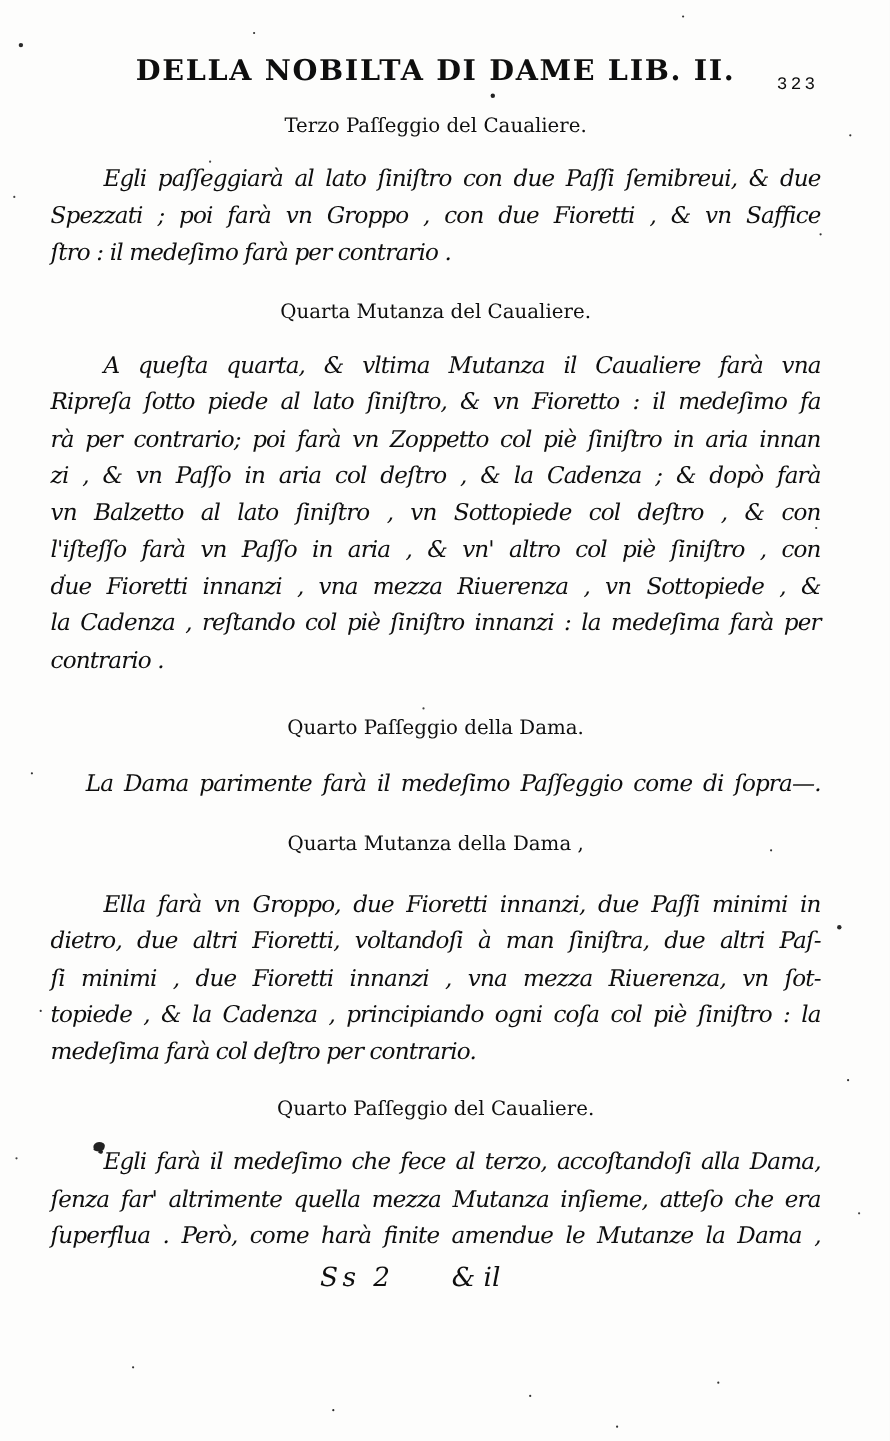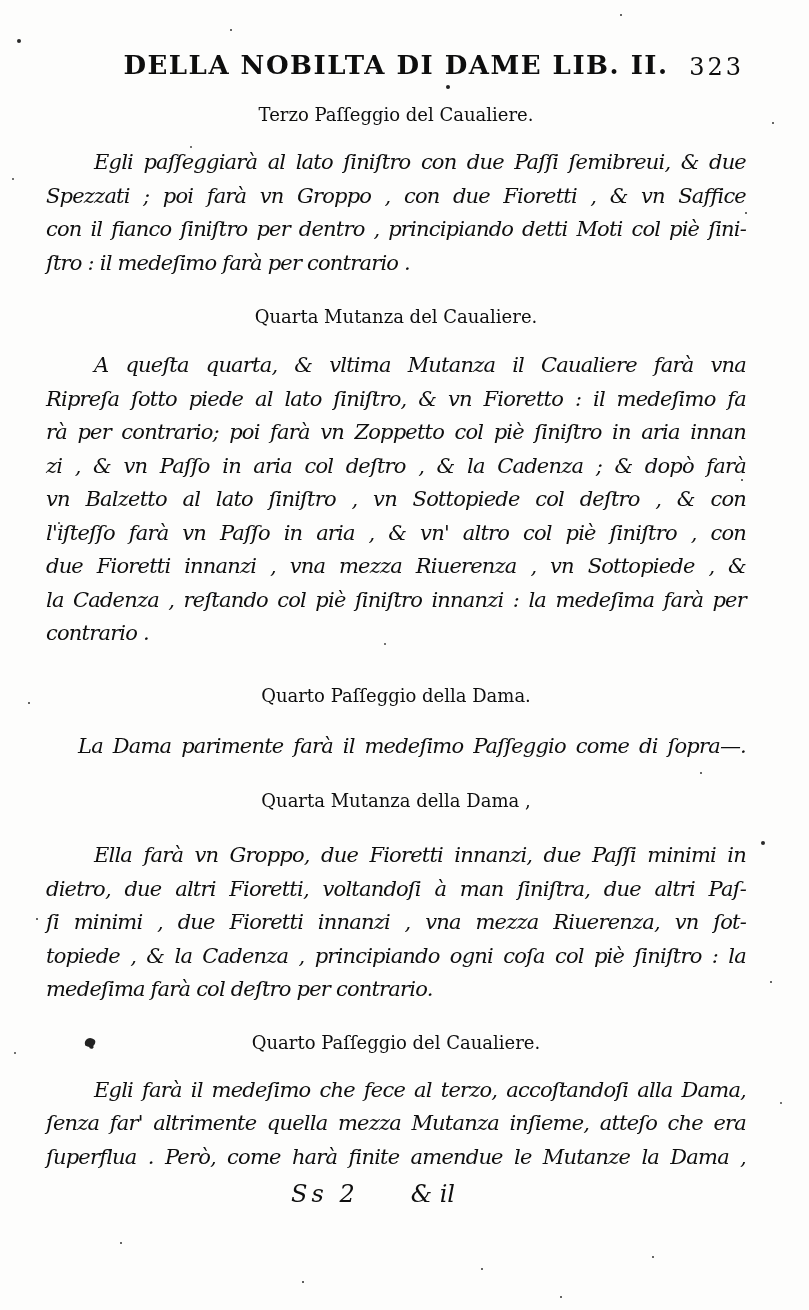--- a/index.html
+++ b/index.html
@@ -6,22 +6,22 @@
   .page{
     width:809px;height:1310px;position:relative;margin:0 auto;
     background:#fdfdfc;overflow:hidden;
     font-family:"DejaVu Serif","Liberation Serif",serif;
     color:#0e0e0e;
   }
   .text-block{position:absolute;left:46px;top:0;width:700px;}
 
   .running-header{position:relative;margin-top:50px;text-align:center;
     font-weight:bold;font-size:26px;line-height:30px;letter-spacing:1.5px;}
-  .page-number{position:absolute;right:2px;top:2px;font-weight:normal;
-    font-size:24px;letter-spacing:3px;}
+  .page-number{position:absolute;right:2px;top:12px;font-weight:normal;
+    font-size:16px;letter-spacing:3px;font-family:Liberation Mono, monospace;}
 
   .section-heading{text-align:center;font-weight:normal;font-size:18px;
     line-height:34px;margin:0;}
   .s0 .section-heading{margin-top:18px;}
   .s1 .section-heading{margin-top:20px;}
   .s2 .section-heading{margin-top:28px;}
   .s3 .section-heading{margin-top:21px;}
   .s4 .section-heading{margin-top:19px;}
 
   .paragraph{margin:0;}
@@ -70,21 +70,20 @@
     <div class="running-header">
       <span>DELLA NOBILTA DI DAME LIB. II.</span>
       <span class="page-number">323</span>
     </div>
 
     <section class="s0">
       <h2 class="section-heading">Terzo Paſſeggio del Caualiere.</h2>
       <div class="paragraph">
         <div class="bl indent">Egli paſſeggiarà al lato ſiniſtro con due Paſſi ſemibreui, &amp; due</div>
         <div class="bl">Spezzati ; poi farà vn Groppo , con due Fioretti , &amp; vn Saffice</div>
-        <div class="bl">con il fianco ſiniſtro per dentro , principiando detti Moti col piè ſini-</div>
         <div class="bl last">ſtro : il medeſimo farà per contrario .</div>
       </div>
     </section>
 
     <section class="s1">
       <h2 class="section-heading">Quarta Mutanza del Caualiere.</h2>
       <div class="paragraph">
         <div class="bl indent">A queſta quarta, &amp; vltima Mutanza il Caualiere farà vna</div>
         <div class="bl">Ripreſa ſotto piede al lato ſiniſtro, &amp; vn Fioretto : il medeſimo fa</div>
         <div class="bl">rà per contrario; poi farà vn Zoppetto col piè ſiniſtro in aria innan</div>

